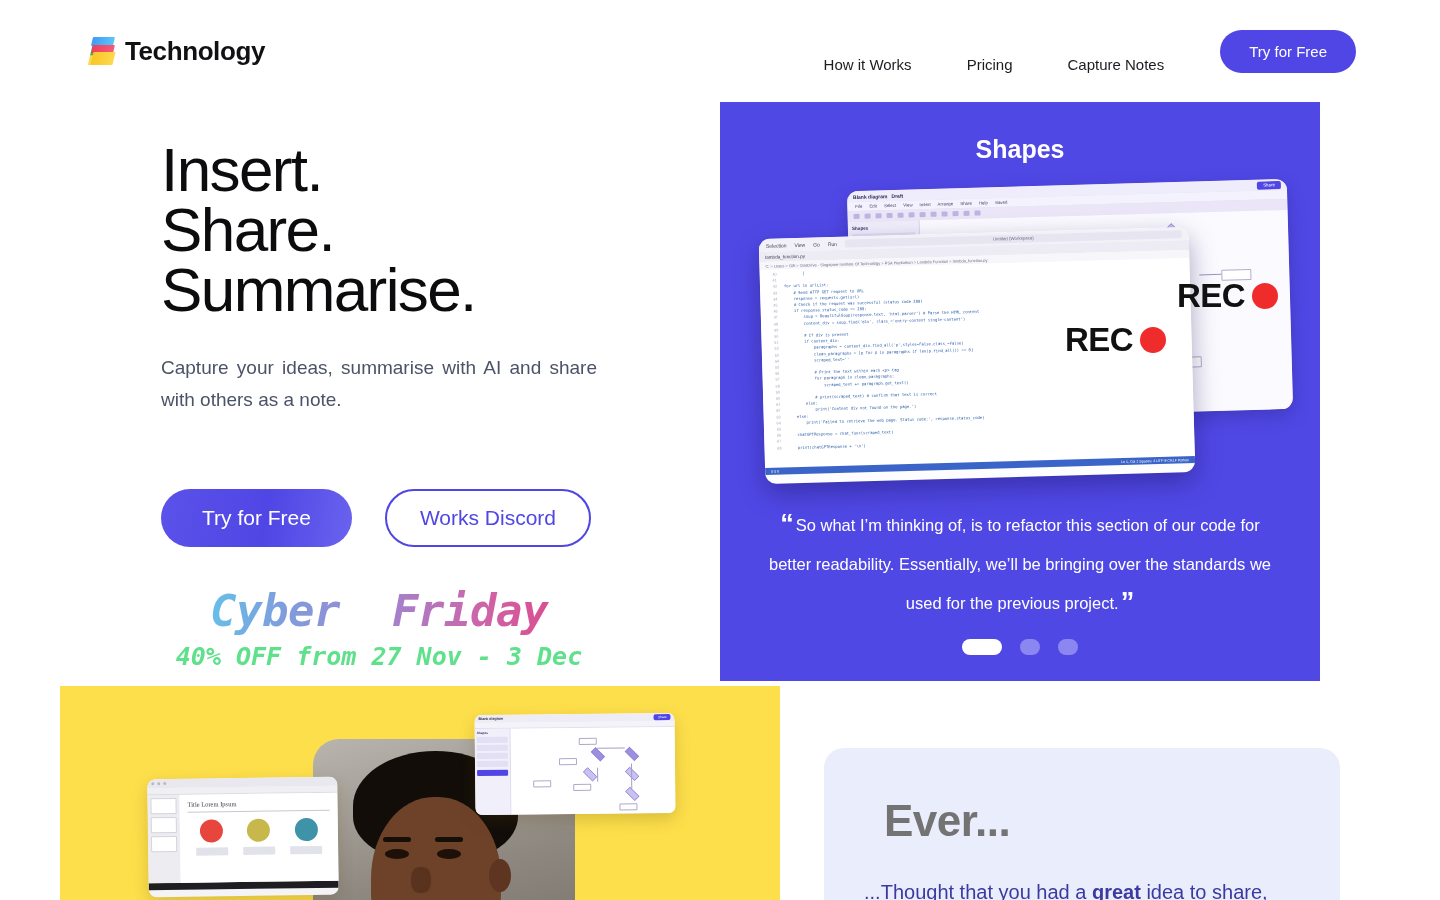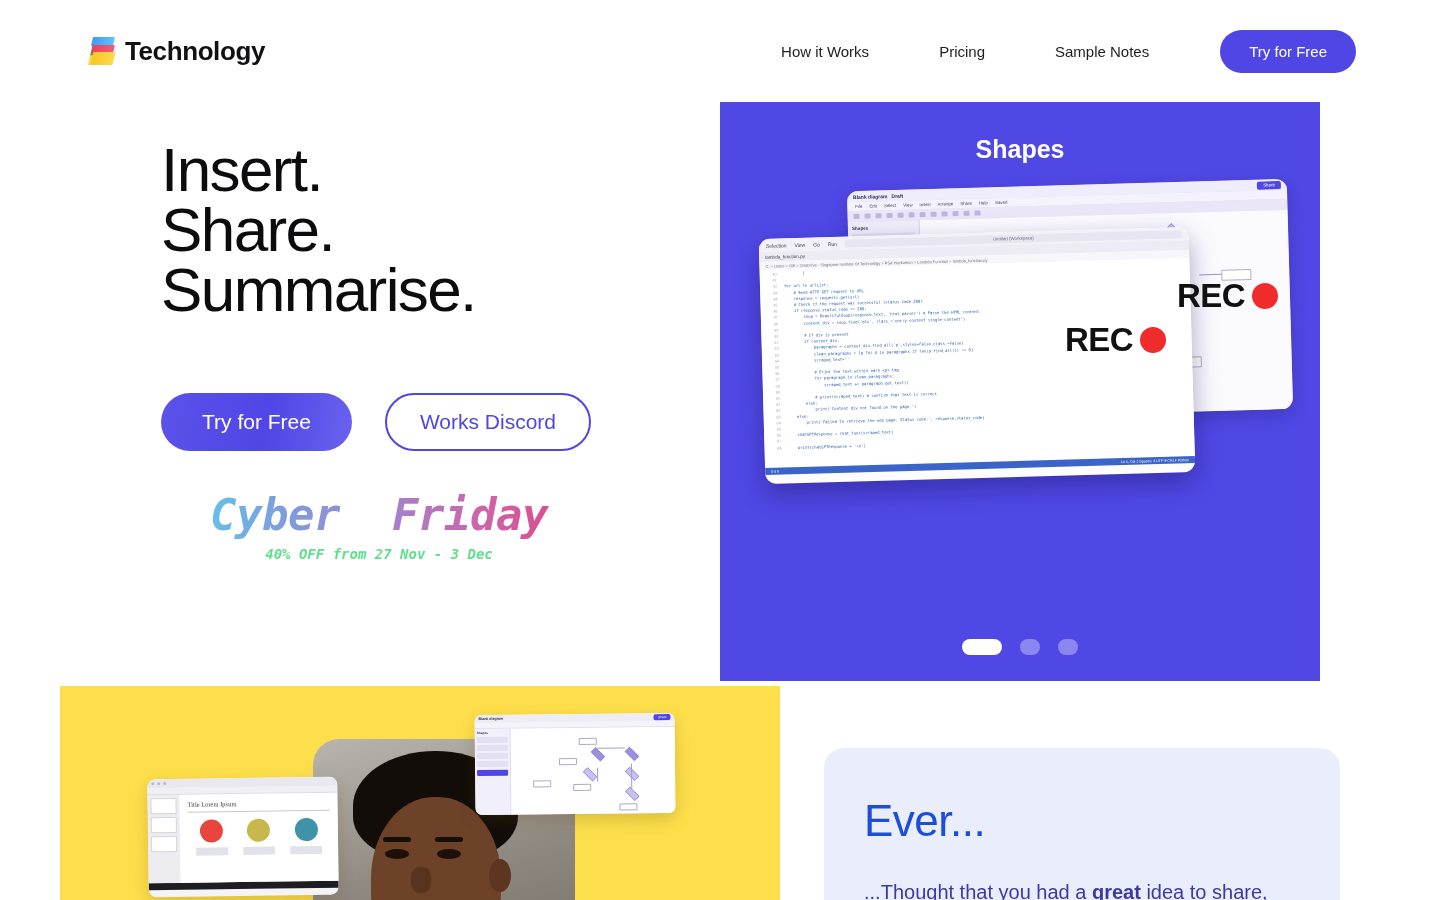--- a/index.html
+++ b/index.html
@@ -22,21 +22,21 @@
   .pg1 { top: 1px;  height: 9px;  background: linear-gradient(90deg,#3d9bf5,#5ec5f7); transform: skewX(-13deg); }
   .pg2 { top: 9px;  height: 8px;  background: linear-gradient(90deg,#ef3d5e,#f45b78); transform: skewX(-13deg); }
   .pg3 { top: 16px; height: 13px; background: linear-gradient(90deg,#f9c628,#fcd94c); transform: skewX(-13deg); }
   .logo-mark .edge {
     position: absolute; left: -1px; top: 2px; width: 5px; height: 27px;
     background: linear-gradient(180deg,#35b5e8 0%,#35b5e8 26%,#39b54a 30%,#39b54a 62%,#fcd94c 66%,#fcd94c 100%);
     transform: skewX(-13deg); border-radius: 1px;
   }
   .brand-name { font-size: 26px; font-weight: 700; color: #111114; letter-spacing: -0.4px; }
 
-  .nav { margin-left: auto; display: flex; align-items: center; gap: 16px; margin-right: 84px; }
+  .nav { margin-left: auto; display: flex; align-items: flex-end; gap: 1px; margin-right: 84px; }
   .nav-link {
     font-size: 15px; color: #1c1c22; text-decoration: none;
     padding: 0 27px; cursor: pointer; white-space: nowrap;
   }
   .nav-cta {
     margin-left: 28px; background: #4f46e5; color: #fff; font-size: 15px;
     border: none; border-radius: 999px; padding: 13px 29px; cursor: pointer;
     white-space: nowrap;
   }
 
@@ -64,21 +64,21 @@
   .promo { margin-top: 38px; width: 436px; text-align: center; }
   .promo-title {
     font-family: "DejaVu Sans Mono", monospace;
     font-size: 44px; font-weight: 700; font-style: italic; letter-spacing: -0.5px;
     background: linear-gradient(90deg,#56d6f0 0%,#7e9ddd 28%,#9d86d0 50%,#cf63a8 74%,#e0407f 100%);
     -webkit-background-clip: text; background-clip: text; color: transparent;
     white-space: pre;
   }
   .promo-sub {
     margin-top: 6px; font-family: "DejaVu Sans Mono", monospace;
-    font-size: 14px; font-weight: 700; font-style: italic; color: #5fe08b;
+    font-size: 25px; font-weight: 700; font-style: italic; color: #5fe08b;
     white-space: pre;
   }
 
   
   .purple-card {
     position: absolute; left: 720px; top: 101px; width: 600px; height: 580px;
     background: #5048e5; overflow: hidden;
   }
   .pc-title {
     position: absolute; top: 34px; left: 0; width: 600px; text-align: center;
@@ -207,21 +207,21 @@
   .sf-canvas{flex:1;background:#fff;position:relative;}
   .nd-d{position:absolute;width:18px;height:9px;background:#c9c1f0;border:.5px solid #8a7fd8;transform:rotate(45deg) scale(.75);}
   .nd-b{position:absolute;width:18px;height:7px;background:#fff;border:.5px solid #b0a9c9;border-radius:1px;}
   .nd-l{position:absolute;background:#a59ec8;}
 
   
   .ever-card {
     position: absolute; left: 824px; top: 748px; width: 516px; height: 180px;
     background: #eaeefc; border-radius: 20px; padding: 48px 40px 0 40px;
   }
-  .ever-title { font-size: 44px; font-weight: 400; color: #1d4ed8; letter-spacing: -0.5px; }
+  .ever-title { font-size: 44px; font-weight: 700; color: #737373; letter-spacing: -0.5px; margin-left: 20px; }
   .ever-body { margin-top: 30px; font-size: 20px; line-height: 32px; color: #3b3aa0; }
   .ever-body b { font-weight: 700; }
 </style>
 </head>
 <body>
 
 <div class="page">
 
   <div class="header">
     <div class="brand">
@@ -229,31 +229,32 @@
         <div class="edge"></div>
         <div class="pg pg1"></div>
         <div class="pg pg2"></div>
         <div class="pg pg3"></div>
       </div>
       <div class="brand-name">Technology</div>
     </div>
     <div class="nav">
       <a class="nav-link">How it Works</a>
       <a class="nav-link">Pricing</a>
-      <a class="nav-link">Sample Notes</a>
+      <a class="nav-link">Capture Notes</a>
       <button class="nav-cta">Try for Free</button>
     </div>
   </div>
 
   <div class="hero-left">
     <h1 class="hero-title">
       <div>Insert.</div>
       <div>Share.</div>
       <div>Summarise.</div>
     </h1>
+    <p class="hero-sub">Capture your ideas, summarise with AI and share with others as a note.</p>
     <div class="hero-btns">
       <button class="btn-primary">Try for Free</button>
       <button class="btn-outline">Works Discord</button>
     </div>
     <div class="promo">
       <div class="promo-title">Cyber  Friday</div>
       <div class="promo-sub">40% OFF from 27 Nov - 3 Dec</div>
     </div>
   </div>
 
@@ -401,20 +402,21 @@
       <div class="rec rec-a">
         <span>REC</span>
         <span class="dot"></span>
       </div>
       <div class="rec rec-b">
         <span>REC</span>
         <span class="dot"></span>
       </div>
     </div>
 
+    <div class="pc-quote"><span class="qmark qopen">“</span><span>So what I’m thinking of, is to refactor this section of our code for better readability. Essentially, we’ll be bringing over the standards we used for the previous project.</span><span class="qmark qclose">”</span></div>
 
     <div class="pc-dots">
       <span class="dot-item active"></span>
       <span class="dot-item"></span>
       <span class="dot-item"></span>
     </div>
   </div>
 
   <div class="yellow">
     <div class="person">

